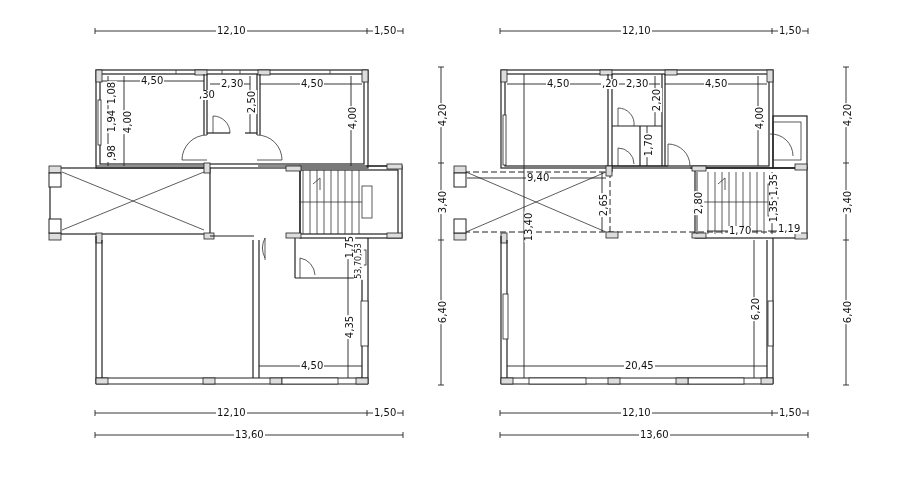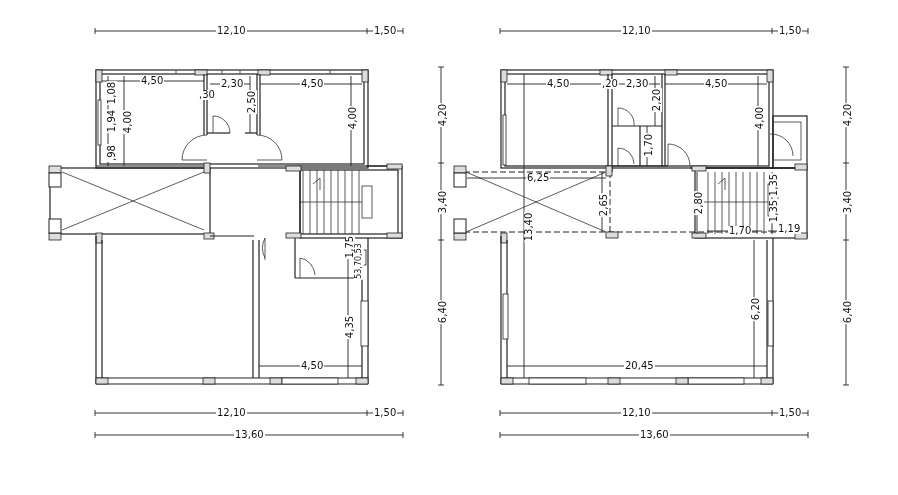--- a/index.html
+++ b/index.html
@@ -285,21 +285,21 @@
 
 <span class="lbl" style="left:621px;top:26px">12,10</span>
 <span class="lbl" style="left:778px;top:26px">1,50</span>
 <span class="lbl" style="left:546px;top:79px">4,50</span>
 <span class="lbl" style="left:601px;top:79px">,20</span>
 <span class="lbl" style="left:625px;top:79px">2,30</span>
 <span class="lbl" style="left:704px;top:79px">4,50</span>
 <span class="lbl vlbl" style="left:645px;top:95px;transform:rotate(-90deg)">2,20</span>
 <span class="lbl vlbl" style="left:637px;top:140px;transform:rotate(-90deg)">1,70</span>
 <span class="lbl vlbl" style="left:748px;top:113px;transform:rotate(-90deg)">4,00</span>
-<span class="lbl" style="left:526px;top:173px">6,25</span>
+<span class="lbl" style="left:526px;top:173px">9,40</span>
 <span class="lbl vlbl" style="left:592px;top:200px;transform:rotate(-90deg)">2,65</span>
 <span class="lbl vlbl" style="left:514px;top:222px;transform:rotate(-90deg)">13,40</span>
 <span class="lbl vlbl" style="left:687px;top:198px;transform:rotate(-90deg)">2,80</span>
 <span class="lbl" style="left:728px;top:226px">1,70</span>
 <span class="lbl vlbl" style="left:762px;top:180px;transform:rotate(-90deg)">1,35</span>
 <span class="lbl vlbl" style="left:762px;top:206px;transform:rotate(-90deg)">1,35</span>
 <span class="lbl" style="left:777px;top:224px">1,19</span>
 <span class="lbl vlbl" style="left:744px;top:304px;transform:rotate(-90deg)">6,20</span>
 <span class="lbl" style="left:624px;top:361px">20,45</span>
 <span class="lbl vlbl" style="left:836px;top:110px;transform:rotate(-90deg)">4,20</span>

